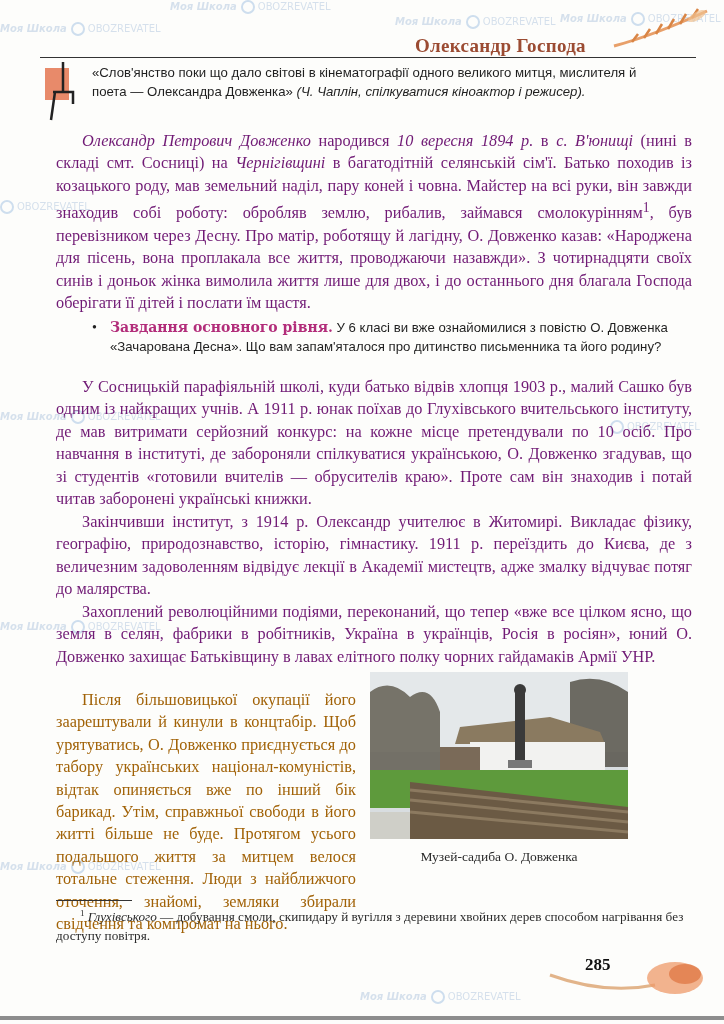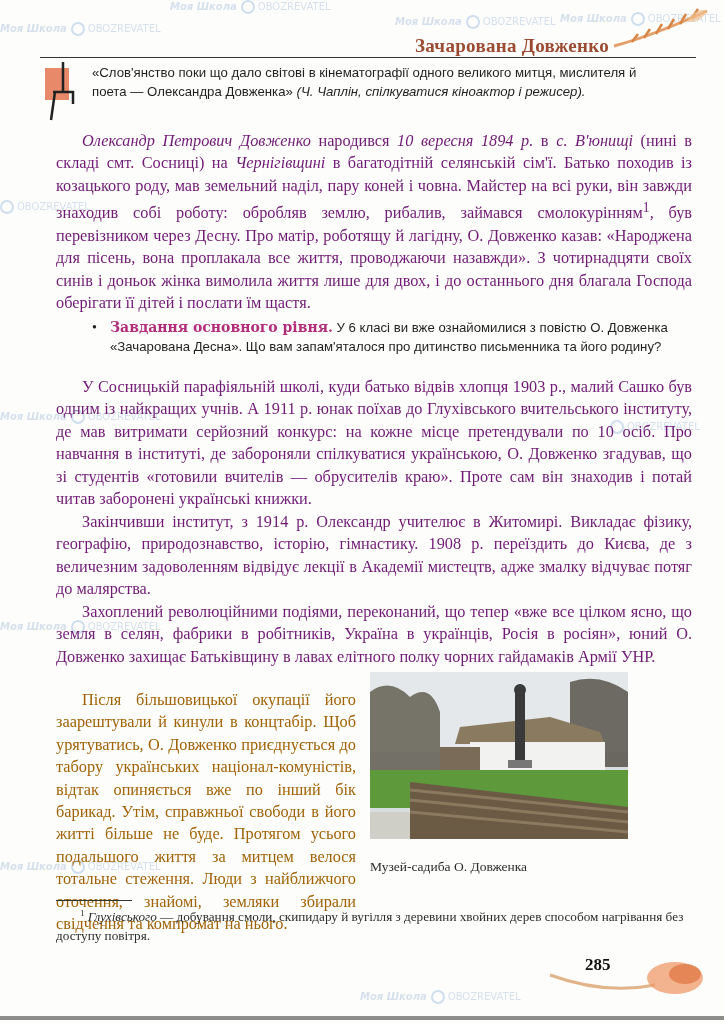--- a/index.html
+++ b/index.html
@@ -17,21 +17,21 @@
     .epigraph { position:absolute; left:92px; top:64px; width:580px; font-family:"Liberation Sans","DejaVu Sans",sans-serif; font-size:13.2px; line-height:18.5px; color:#1f1f1f; z-index:2; }
     .epigraph .src { font-style:italic; }
     .para { position:absolute; left:56px; width:636px; font-size:16.3px; line-height:22.4px; text-align:justify; z-index:2; color:#701a75; }
     .para .ind { display:inline-block; width:26px; }
     .para i { font-style:italic; }
     .task { position:absolute; left:110px; top:318px; width:580px; font-family:"Liberation Sans","DejaVu Sans",sans-serif; font-size:13.2px; line-height:18.5px; color:#1f1f1f; z-index:2; }
     .task-bullet { position:absolute; left:92px; top:320px; font-size:14px; color:#1f1f1f; z-index:2; }
     .task-label { font-family:"DejaVu Serif",serif; font-weight:bold; color:#b22d7a; font-size:14px; }
     .col-left { position:absolute; left:56px; top:670px; width:300px; font-size:16.3px; line-height:22.4px; text-align:justify; z-index:2; color:#a16207;margin-top:19px; }
     .photo { position:absolute; left:370px; top:672px; width:258px; height:167px; z-index:2; overflow:hidden; }
-    .caption { position:absolute; left:370px; top:847px; width:258px; text-align:left; font-size:13.5px; line-height:19px; z-index:2;margin-top:10px; }
+    .caption { position:absolute; left:370px; top:847px; width:258px; text-align:center; font-size:13.5px; line-height:19px; z-index:2; }
     .caption i { font-style:italic; }
     .fn-rule { position:absolute; left:56px; top:900px; width:76px; border-top:1px solid #333; z-index:2; }
     .footnote { position:absolute; left:56px; top:904px; width:636px; font-size:13.2px; line-height:18.5px; z-index:2; }
     .footnote sup { font-size:9px; }
     .page-num { position:absolute; left:585px; top:955px; font-size:17px; font-weight:bold; color:#111; z-index:3; }
     .wheat-bot { position:absolute; left:545px; top:950px; width:170px; height:50px; z-index:2; }
     .bottom-rule { position:absolute; left:0; right:0; top:1016px; height:4px; background:#8d8d8d; z-index:2; }
   </style>
 </head>
 <body>
@@ -45,21 +45,21 @@
 <div class="wm" style="left:610px;top:420px"><span class="circ"></span><span>OBOZREVATEL</span></div>
 <div class="wm" style="left:0;top:620px"><span class="sch">Моя Школа</span><span class="circ"></span><span>OBOZREVATEL</span></div>
 <div class="wm" style="left:0;top:860px"><span class="sch">Моя Школа</span><span class="circ"></span><span>OBOZREVATEL</span></div>
 <div class="wm" style="left:360px;top:990px"><span class="sch">Моя Школа</span><span class="circ"></span><span>OBOZREVATEL</span></div>
 
 <svg class="wheat-top" viewBox="0 0 100 45">
   <path d="M2 40 Q40 30 95 5" stroke="#e8a06a" stroke-width="3" fill="none"></path>
   <path d="M20 36 l6 -8 M32 32 l6 -9 M44 28 l6 -10 M56 23 l6 -10 M68 18 l6 -10 M80 12 l6 -9" stroke="#d98545" stroke-width="2.5"></path>
   <ellipse cx="85" cy="10" rx="10" ry="4" fill="#f0c090" opacity="0.7" transform="rotate(-30 85 10)"></ellipse>
 </svg>
-<div class="header-title">Зачарована Довженко</div>
+<div class="header-title">Олександр Господа</div>
 <div class="header-rule"></div>
 
 <svg class="epigraph-icon" viewBox="0 0 32 60">
   <rect x="0" y="6" width="24" height="32" fill="#e88a6a"></rect>
   <path d="M18 0 L18 30 M8 30 L28 30 L28 42 M10 30 L6 58" stroke="#222" stroke-width="2.5" fill="none"></path>
 </svg>
 <div class="epigraph">
   <span>«Слов'янство поки що дало світові в кінематографії одного великого митця, мислителя й поета — Олександра Довженка»</span>
   <span class="src">(Ч. Чаплін, спілкуватися кіноактор і режисер).</span>
 </div>
@@ -67,21 +67,21 @@
 <div class="para" style="top:130px">
   <span class="ind"></span><i>Олександр Петрович Довженко</i><span> народився </span><i>10 вересня 1894 р.</i><span> в </span><i>с. В'юнищі</i><span> (нині в складі смт. Сосниці) на </span><i>Чернігівщині</i><span> в багатодітній селянській сім'ї. Батько походив із козацького роду, мав земельний наділ, пару коней і човна. Майстер на всі руки, він завжди знаходив собі роботу: обробляв землю, рибалив, займався смолокурінням</span><sup>1</sup><span>, був перевізником через Десну. Про матір, роботящу й лагідну, О. Довженко казав: «Народжена для пісень, вона проплакала все життя, проводжаючи назавжди». З чотирнадцяти своїх синів і доньок жінка вимолила життя лише для двох, і до останнього дня благала Господа оберігати її дітей і послати їм щастя.</span>
 </div>
 
 <div class="task-bullet">•</div>
 <div class="task">
   <span class="task-label">Завдання основного рівня.</span><span> У 6 класі ви вже ознайомилися з повістю О. Довженка «Зачарована Десна». Що вам запам'яталося про дитинство письменника та його родину?</span>
 </div>
 
 <div class="para" style="top:376px"><span class="ind"></span><span>У Сосницькій парафіяльній школі, куди батько відвів хлопця 1903 р., малий Сашко був одним із найкращих учнів. А 1911 р. юнак поїхав до Глухівського вчительського інституту, де мав витримати серйозний конкурс: на кожне місце претендували по 10 осіб. Про навчання в інституті, де забороняли спілкуватися українською, О. Довженко згадував, що зі студентів «готовили вчителів — обрусителів краю». Проте сам він знаходив і потай читав заборонені українські книжки.</span></div>
-<div class="para" style="top:511px"><span class="ind"></span><span>Закінчивши інститут, з 1914 р. Олександр учителює в Житомирі. Викладає фізику, географію, природознавство, історію, гімнастику. 1908 р. переїздить до Києва, де з величезним задоволенням відвідує лекції в Академії мистецтв, адже змалку відчуває потяг до малярства.</span></div>
+<div class="para" style="top:511px"><span class="ind"></span><span>Закінчивши інститут, з 1914 р. Олександр учителює в Житомирі. Викладає фізику, географію, природознавство, історію, гімнастику. 1911 р. переїздить до Києва, де з величезним задоволенням відвідує лекції в Академії мистецтв, адже змалку відчуває потяг до малярства.</span></div>
 <div class="para" style="top:601px"><span class="ind"></span><span>Захоплений революційними подіями, переконаний, що тепер «вже все цілком ясно, що земля в селян, фабрики в робітників, Україна в українців, Росія в росіян», юний О. Довженко захищає Батьківщину в лавах елітного полку чорних гайдамаків Армії УНР.</span></div>
 
 <div class="col-left"><span class="ind" style="display:inline-block;width:26px"></span><span>Після більшовицької окупації його заарештували й кинули в концтабір. Щоб урятуватись, О. Довженко приєднується до табору українських націонал-комуністів, відтак опиняється вже по інший бік барикад. Утім, справжньої свободи в його житті більше не буде. Протягом усього подальшого життя за митцем велося тотальне стеження. Люди з найближчого оточення, знайомі, земляки збирали свідчення та компромат на нього.</span></div>
 
 <svg class="photo" viewBox="0 0 258 167" preserveAspectRatio="none">
   <rect width="258" height="167" fill="#d8dde0"></rect>
   <rect y="0" width="258" height="80" fill="#e4e8ea"></rect>
   <path d="M0 20 Q20 5 40 25 Q60 10 70 40 L70 100 L0 100 Z" fill="#5a5548" opacity="0.8"></path>
   <path d="M200 10 Q230 0 258 20 L258 95 L200 95 Z" fill="#4d4a40" opacity="0.8"></path>
   <path d="M90 55 L180 45 L230 60 L235 72 L85 72 Z" fill="#8a7a60"></path>

